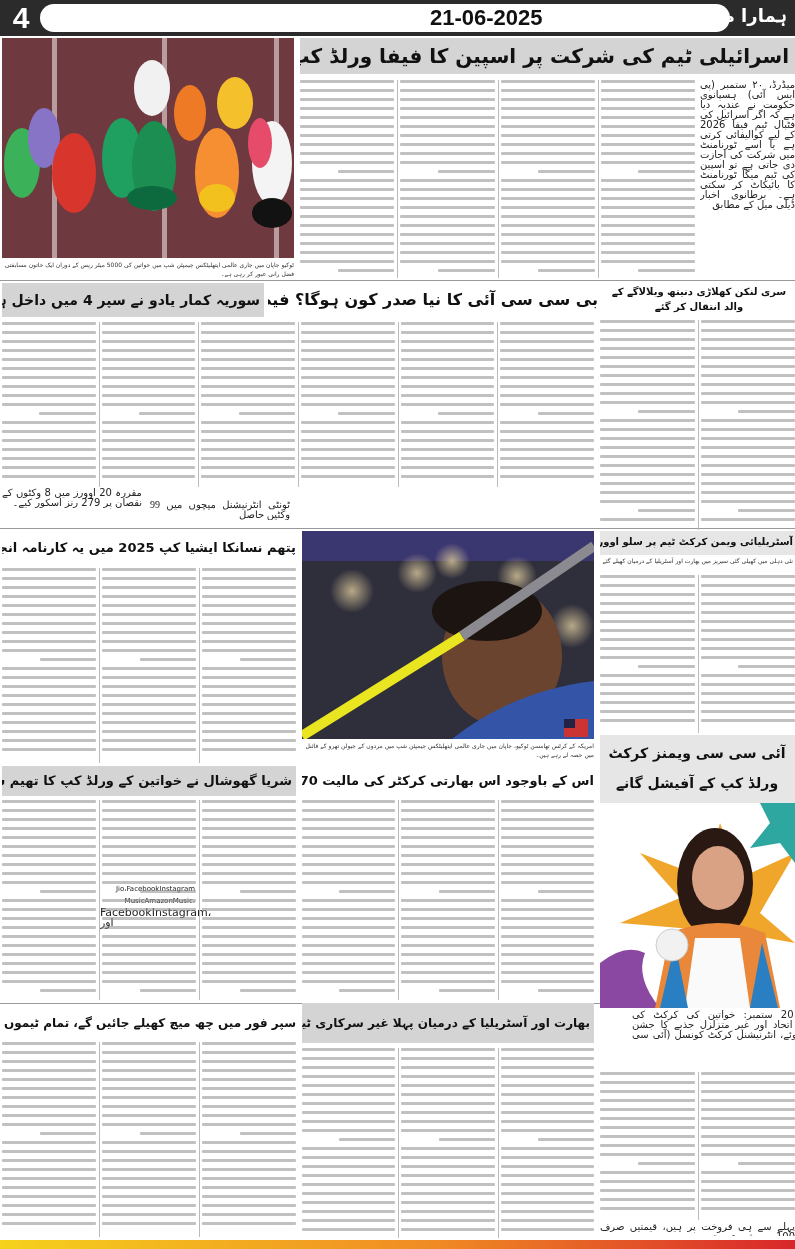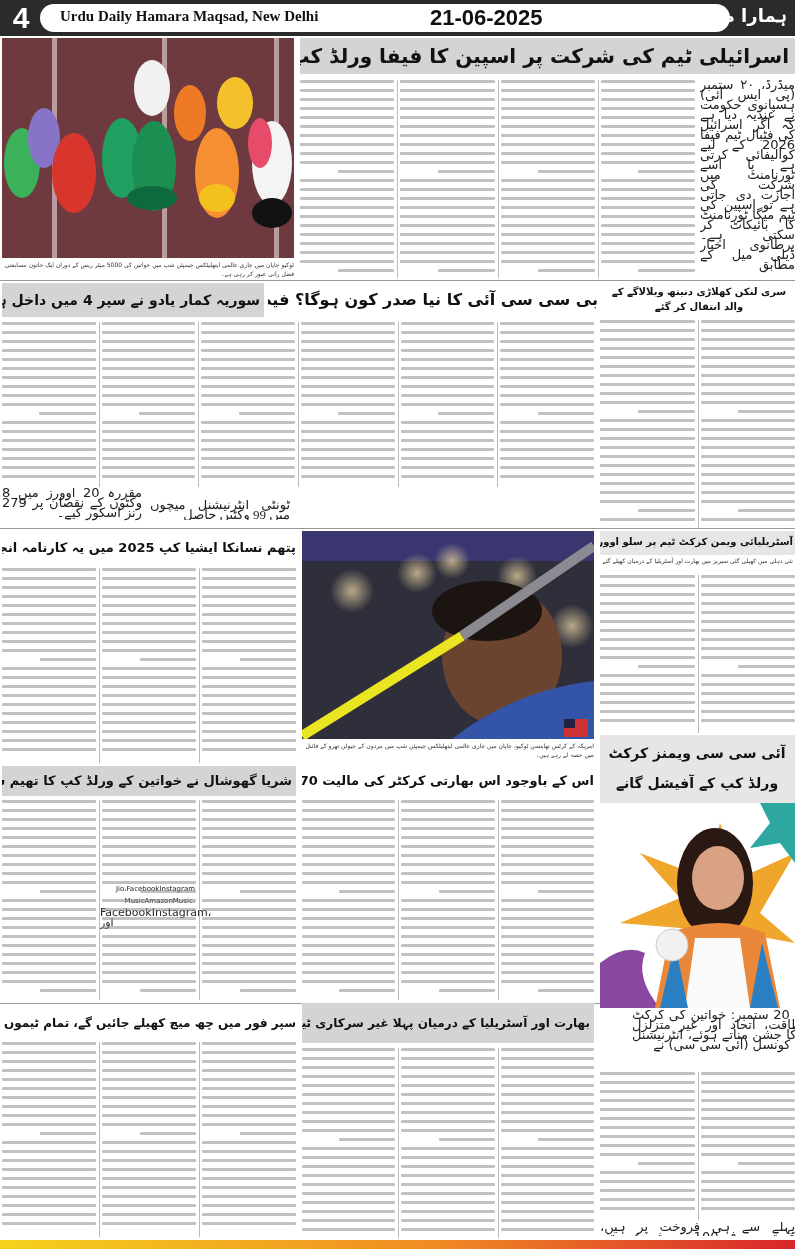--- a/index.html
+++ b/index.html
@@ -13,33 +13,32 @@
 
   .photo { position: absolute; overflow: hidden; }
   .caption { position: absolute; font-size: 6px; color: #333; direction: rtl; text-align: right; line-height: 9px; }
 
   .headline { position: absolute; direction: rtl; text-align: right; font-family: "DejaVu Sans", sans-serif; font-weight: bold; color: #111; white-space: nowrap; overflow: hidden; }
   .hl-grey { background: #d4d4d4; }
 
   .col { position: absolute; direction: rtl; overflow: hidden; }
   .line { height: 3px; background: #8e8e8e; margin: 0 0 6px 0; border-radius: 1px; opacity: .55; }
   .line.short { width: 60%; margin-right: 0; }
-  .col-text { font-size: 13px; line-height: 10px; color: #222; text-align: justify; }
+  .col-text { font-size: 10px; line-height: 10px; color: #222; text-align: justify; }
   .rule-v { position: absolute; width: 1px; background: #bbb; }
   .rule-h { position: absolute; height: 1px; background: #999; }
   .sidebox { position: absolute; background: #e6e6e6; }
   .bottom-bar { position: absolute; left: 0; top: 1240px; width: 795px; height: 9px; background: linear-gradient(90deg, #f5d21c 0%, #f08a24 55%, #d8262b 100%); }
 </style>
 </head>
 <body>
 
 <div class="masthead">
   <div class="page-num">4</div>
   <div class="mast-inner"></div>
-  <div class="pub-name">Urdu Daily Hamara Maqsad, New Delhi</div>
   <div class="pub-date">21-06-2025</div>
   <div class="logo"><span>ہمارا مقصد</span></div>
 </div>
 
 <div class="photo" style="left:2px;top:38px;width:292px;height:220px;">
   <svg width="292" height="220">
     <rect width="292" height="220" fill="#6e3a3f"></rect>
     <rect x="50" y="0" width="5" height="220" fill="#d9c6c6" opacity=".7"></rect>
     <rect x="160" y="0" width="5" height="220" fill="#d9c6c6" opacity=".7"></rect>
     <rect x="272" y="0" width="5" height="220" fill="#d9c6c6" opacity=".7"></rect>

